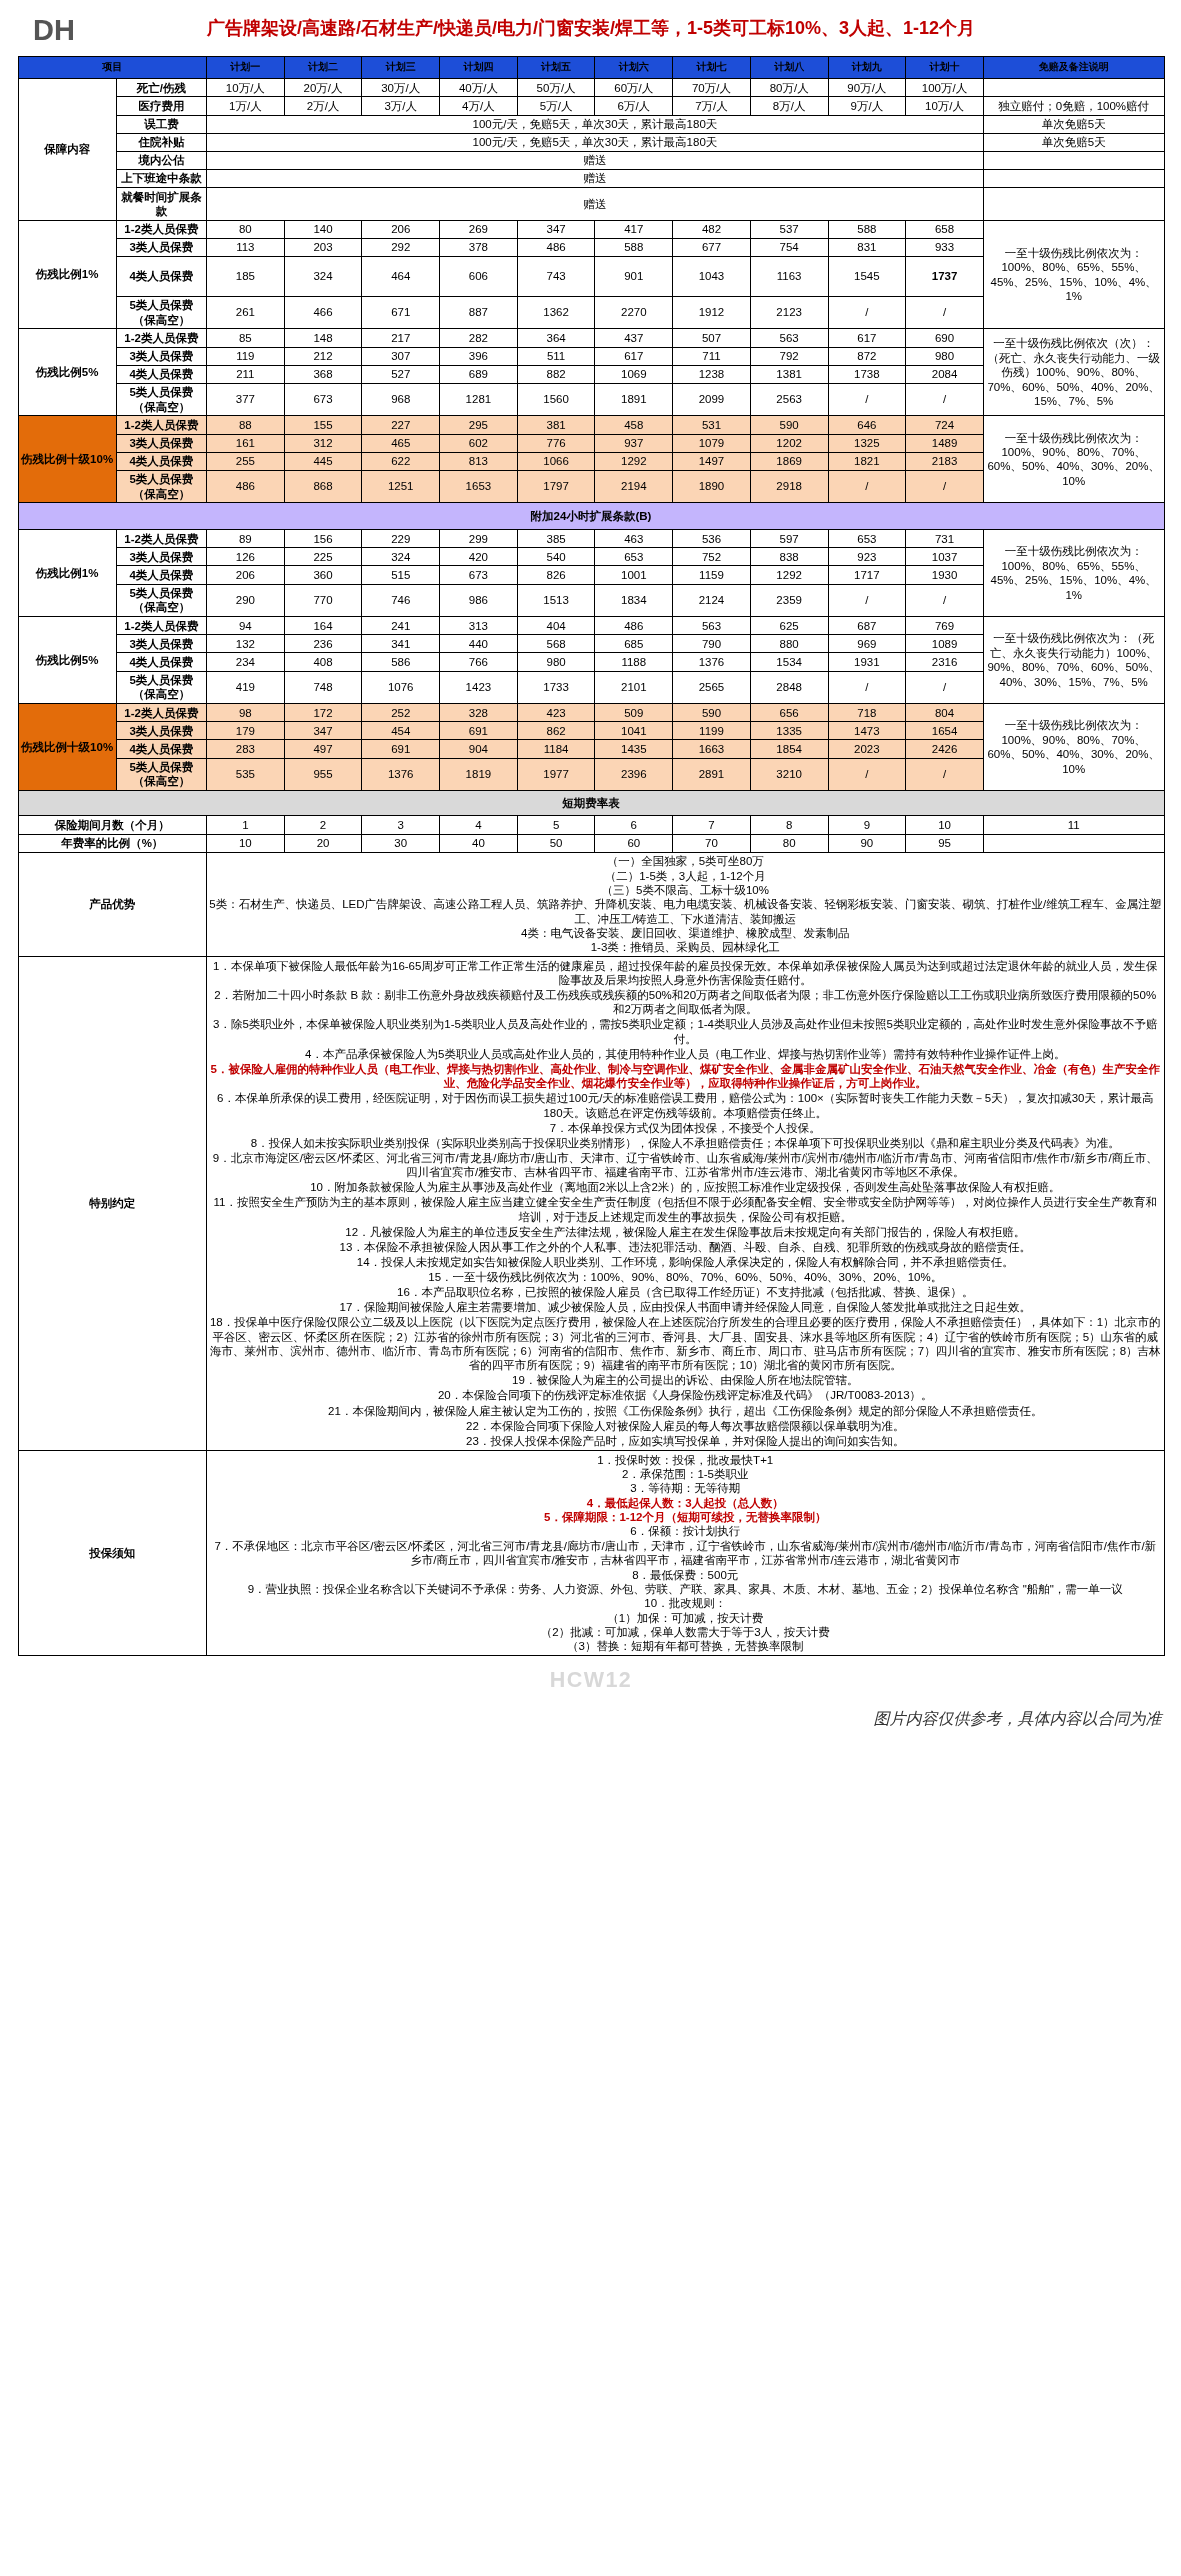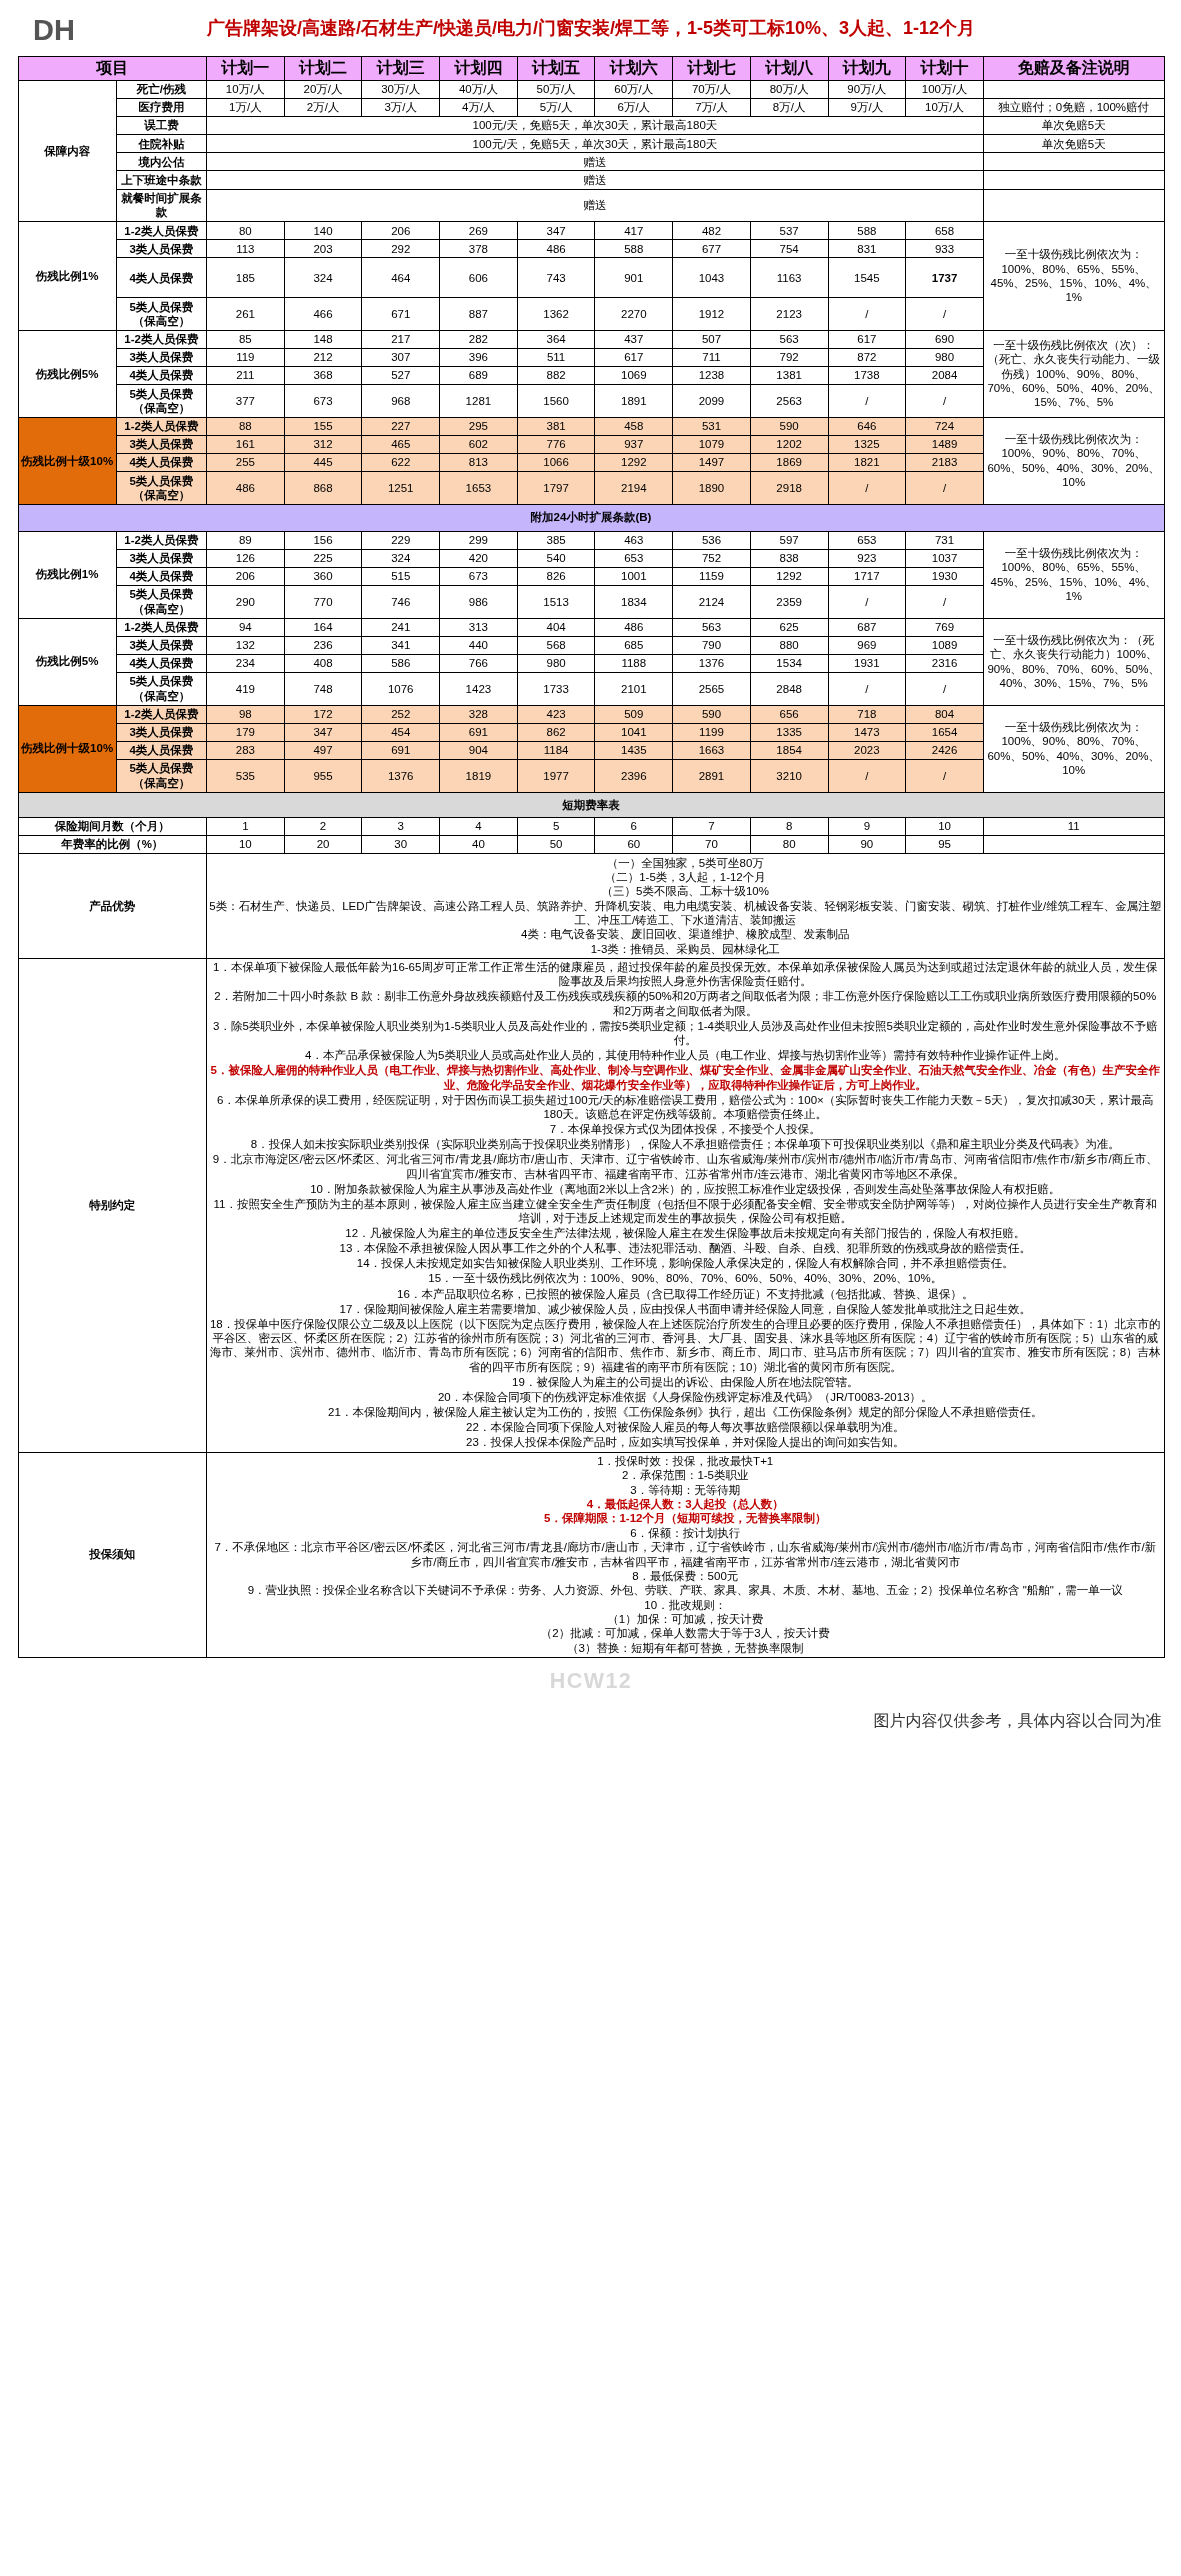--- a/index.html
+++ b/index.html
@@ -6,36 +6,36 @@
   body{font-family:"Liberation Sans","DejaVu Sans",sans-serif;width:1182px;}
   .page{width:1182px;position:relative;padding:0;box-sizing:border-box;}
   .hdr{display:flex;align-items:flex-start;padding:10px 0 0 0;}
   .dh{width:108px;text-align:center;font-size:29px;font-weight:bold;color:#555;padding-top:4.3px;}
   .title-wrap{flex:1;text-align:center;}
   .title{font-size:32px;font-weight:bold;color:#c00000;letter-spacing:0.7px;line-height:1.15;}
   .subtitle{font-size:18px;font-weight:bold;color:#c00000;margin-top:7.2px;line-height:1.3;}
   table{border-collapse:collapse;table-layout:fixed;}
   .main{width:1147px;margin:8.6px auto 0 auto;border:1.4px solid #000;}
   .main td,.main th{border:0.7px solid #000;font-size:11.5px;text-align:center;color:#000;padding:1.4px 2.2px;vertical-align:middle;line-height:1.25;}
-  .hrow td{font-weight:bold;background:#f0abfc;font-size:16px;height:18.6px;}
+  .hrow td{font-weight:bold;background:#1d4ed8;font-size:10px;height:18.6px;}
   .lbl{font-weight:bold;font-size:14.3px;}
   .vlbl{font-weight:bold;font-size:16px;}
   .orange{background:#e36c0a;color:#fff;font-weight:bold;}
   .tan{background:#fbd5b5;}
   .secbar{background:#c4b5fd;color:#fff;font-weight:bold;font-size:15px;height:23px;}
   .grayrow{background:#d9d9d9;font-weight:bold;font-size:14.3px;height:21.5px;}
   .small{font-size:10px;line-height:1.5;text-align:left;padding:2.9px 4.3px;}
   .adv{font-size:11.5px;text-align:left;line-height:1.9;padding:7.2px 7.2px 7.2px 143px;}
   .terms{font-size:9.7px;text-align:left;line-height:1.55;padding:4.3px 5.7px;}
   .terms p{margin:0 0 0.7px 0;}
   .red{color:#c00000;font-weight:bold;}
   .notice{font-size:10.8px;text-align:left;line-height:1.85;padding:5.7px 5.7px 5.7px 29px;}
   .foot{width:1147px;margin:0 auto;position:relative;height:86px;}
   .wm{position:absolute;left:50%;transform:translateX(-50%);top:11.5px;font-size:21.5px;color:#d8d8d8;font-weight:bold;letter-spacing:1.4px;}
-  .fnote{position:absolute;right:2.9px;top:53px;font-size:16px;color:#333;}
+  .fnote{position:absolute;right:2.9px;top:53px;font-size:16px;color:#333;font-style:italic;}
   .rowlbl{font-weight:bold;font-size:11.5px;}
 </style>
 </head>
 <body>
 
 <div class="page">
 
   <div class="hdr">
     <div class="dh">DH</div>
     <div class="title-wrap">

